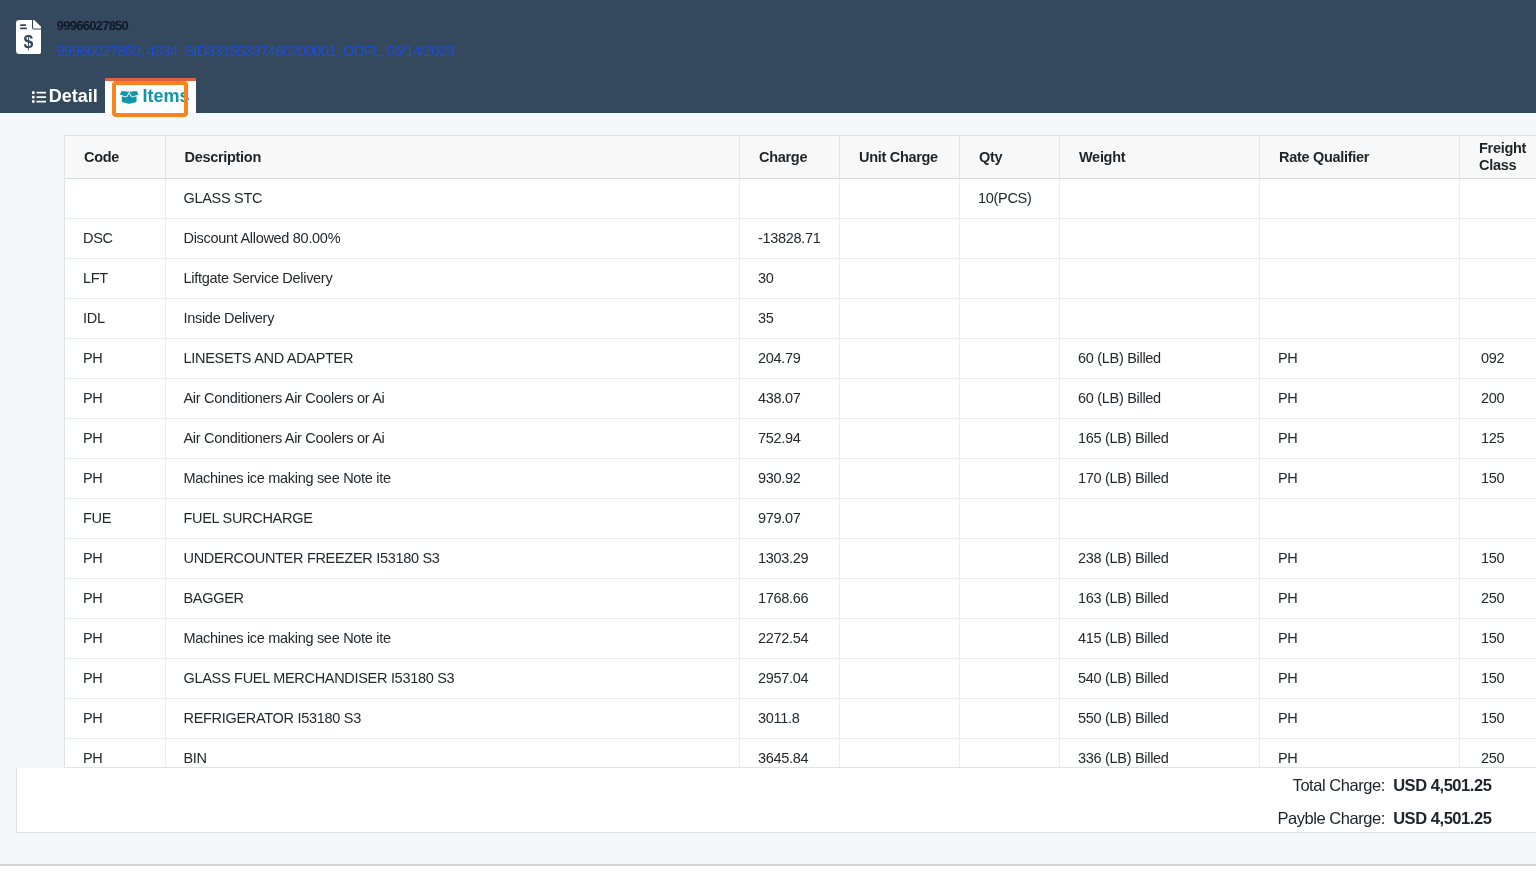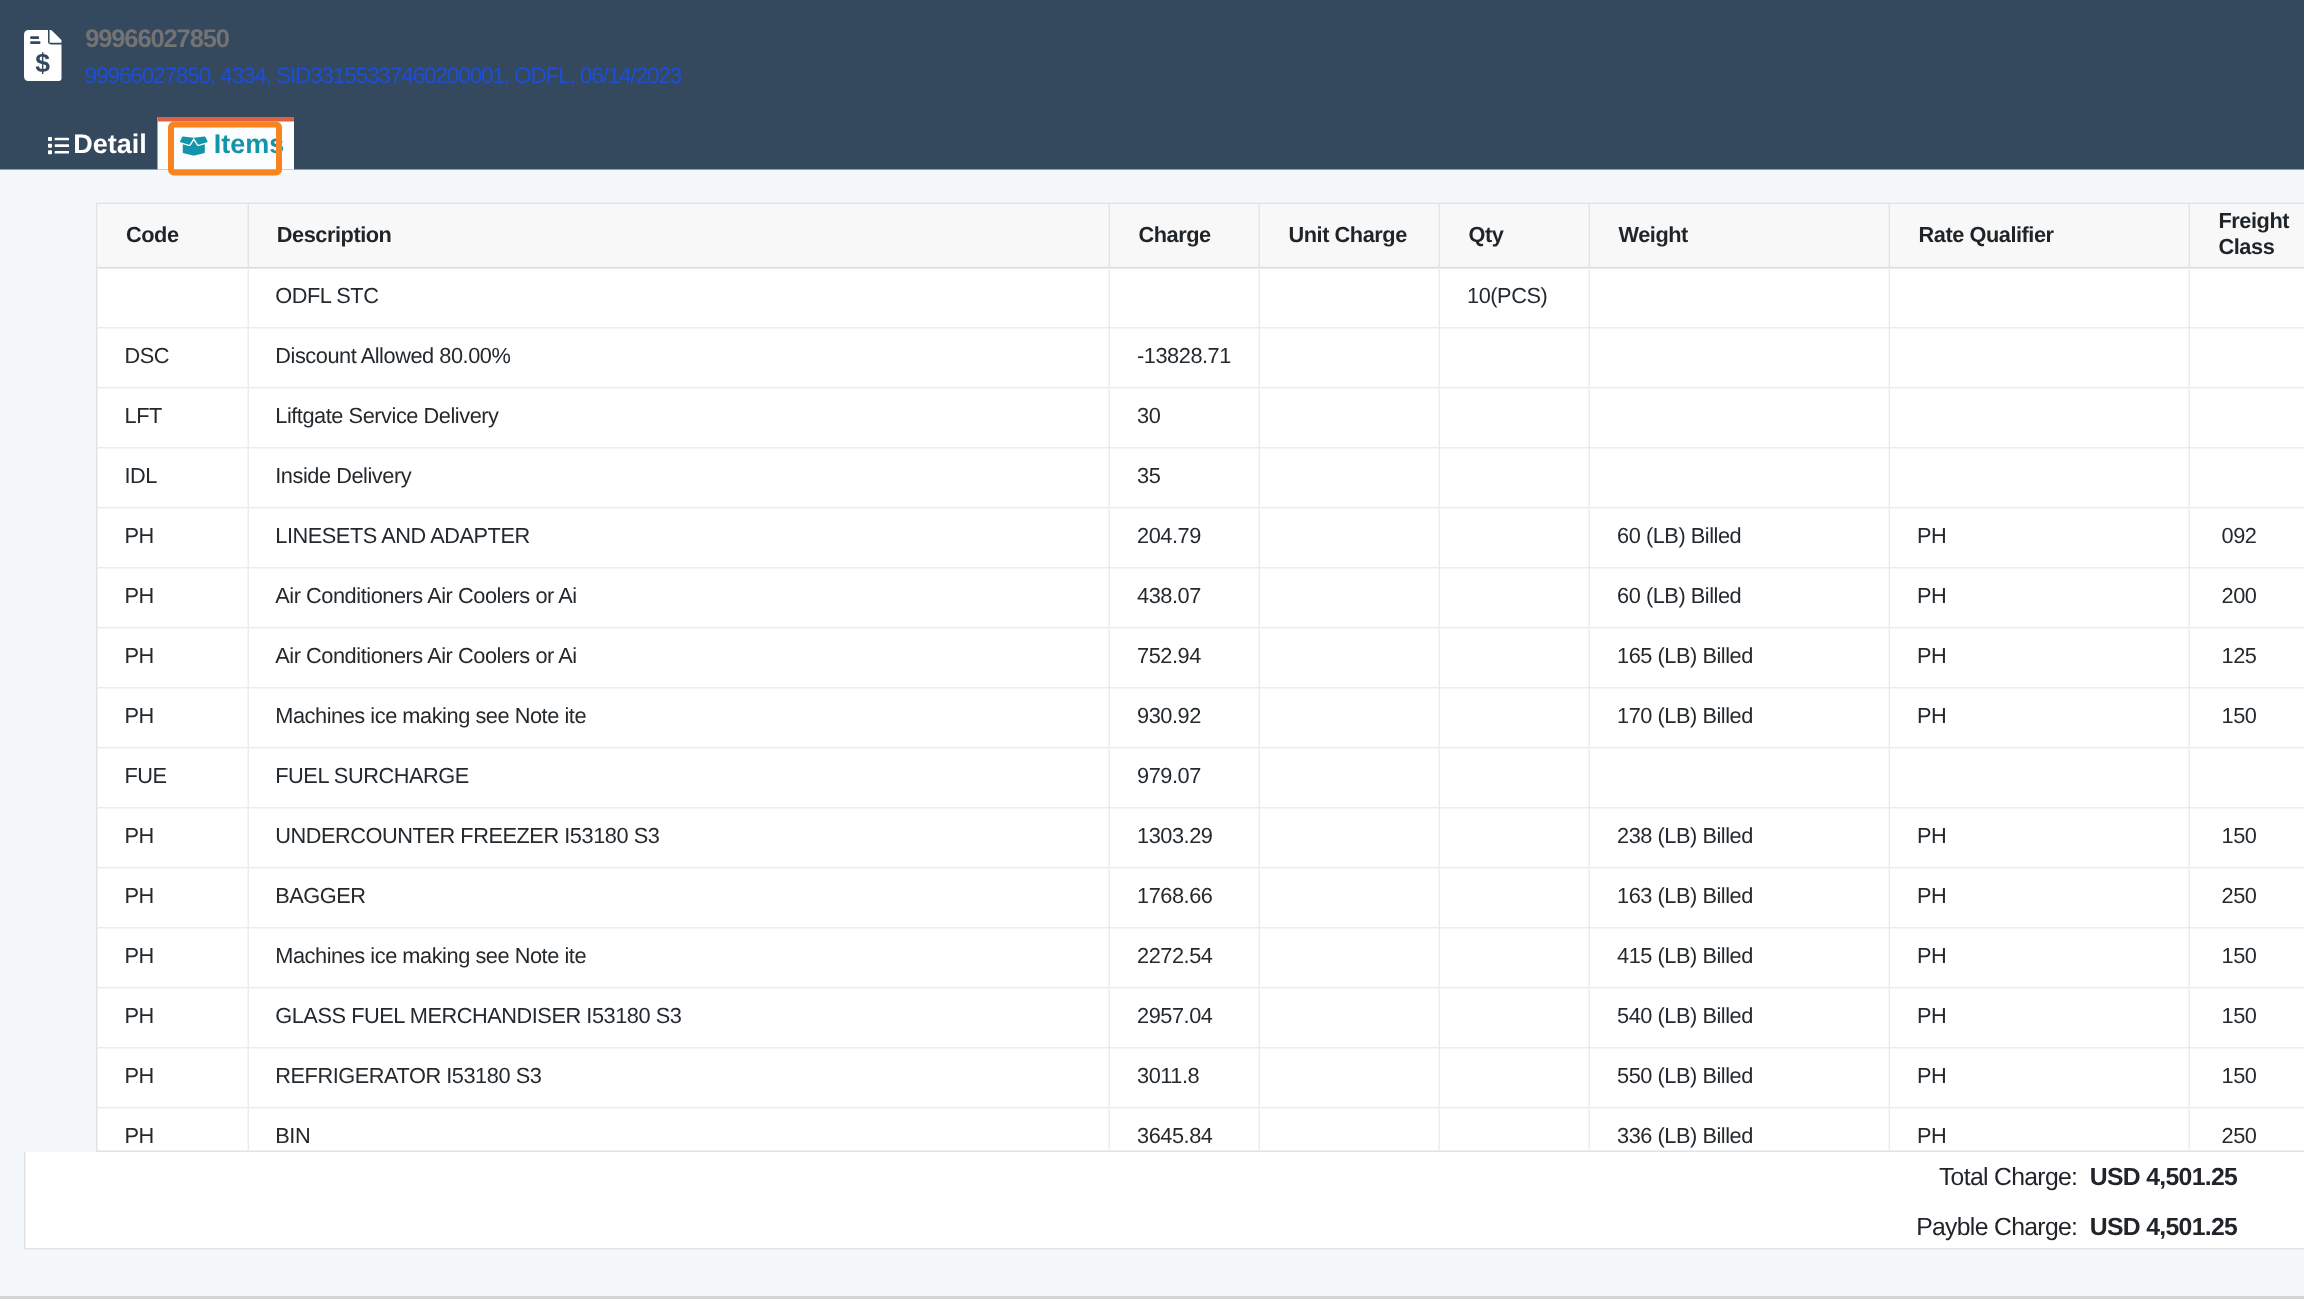--- a/index.html
+++ b/index.html
@@ -1,21 +1,21 @@
 <!DOCTYPE html>
 <html><head>
 <meta charset="utf-8">
 <style>
 * { margin:0; padding:0; box-sizing:border-box; }
 html,body { width:1536px; height:872px; overflow:hidden; }
 body { font-family:"Liberation Sans", sans-serif; background:#f4f8fb; position:relative; color:#24292d; }
 .abs { position:absolute; }
 
 .hdr { position:absolute; top:0; left:0; width:1536px; height:113px; background:#34495e; }
-.ttl { position:absolute; left:56.8px; top:16.6px; font-size:17px; font-weight:bold; color:#737373; line-height:17px; letter-spacing:-0.75px; }
+.ttl { position:absolute; left:56.8px; top:16.6px; font-size:13px; font-weight:bold; color:#0f172a; line-height:17px; letter-spacing:-0.75px; }
 .sub { position:absolute; left:56.5px; top:42.5px; font-size:15px; color:#1d4ed8; line-height:15px; letter-spacing:-0.75px; }
 .tabtxt { position:absolute; top:88.5px; font-size:18px; font-weight:bold; line-height:15px; }
 .dtl { left:48.8px; color:#fff; }
 .itm { left:142.5px; color:#1295aa; }
 
 .tabwhite { position:absolute; left:105px; top:77.5px; width:90.5px; height:35.5px; background:#fbfdfe; border-top:3px solid #dd6041; }
 .ring { position:absolute; left:111.7px; top:81.4px; width:76.6px; height:35.2px; border:4.6px solid #f8831f; border-radius:4px; }
 
 .card { position:absolute; left:16px; top:135px; width:1504px; height:632.5px; background:#fff; border:1px solid #dfe3e7; overflow:hidden;margin-left:48px; }
 table { border-collapse:separate; border-spacing:0; table-layout:fixed; width:1495px; }
@@ -80,21 +80,21 @@
           <th>Weight</th>
           <th>Rate Qualifier</th>
           <th class="fc">
             <div style="line-height:17.5px">Freight<br>Class</div>
           </th>
 </tr>
       </thead>
 <tbody>
 <tr>
           <td></td>
-          <td>ODFL STC</td>
+          <td>GLASS STC</td>
           <td></td>
           <td></td>
           <td>10(PCS)</td>
           <td></td>
           <td></td>
           <td></td>
         </tr>
 <tr>
           <td>DSC</td>
           <td>Discount Allowed 80.00%</td>

